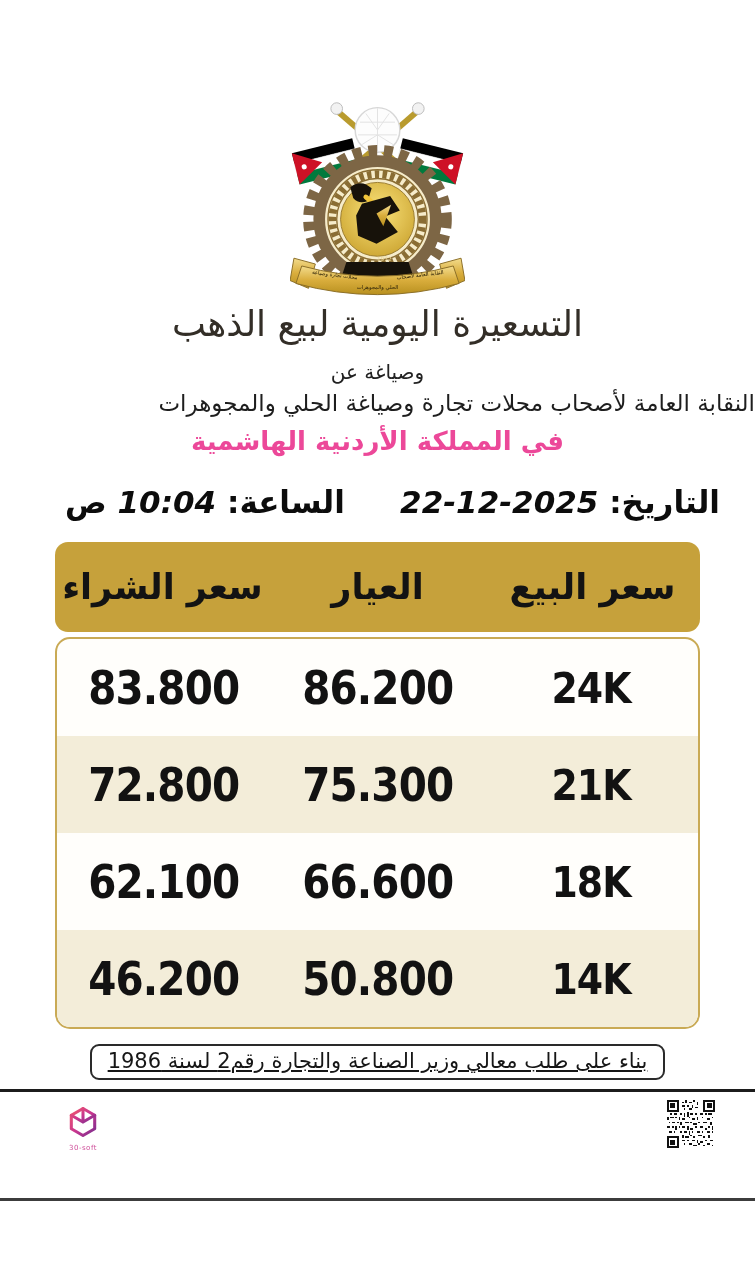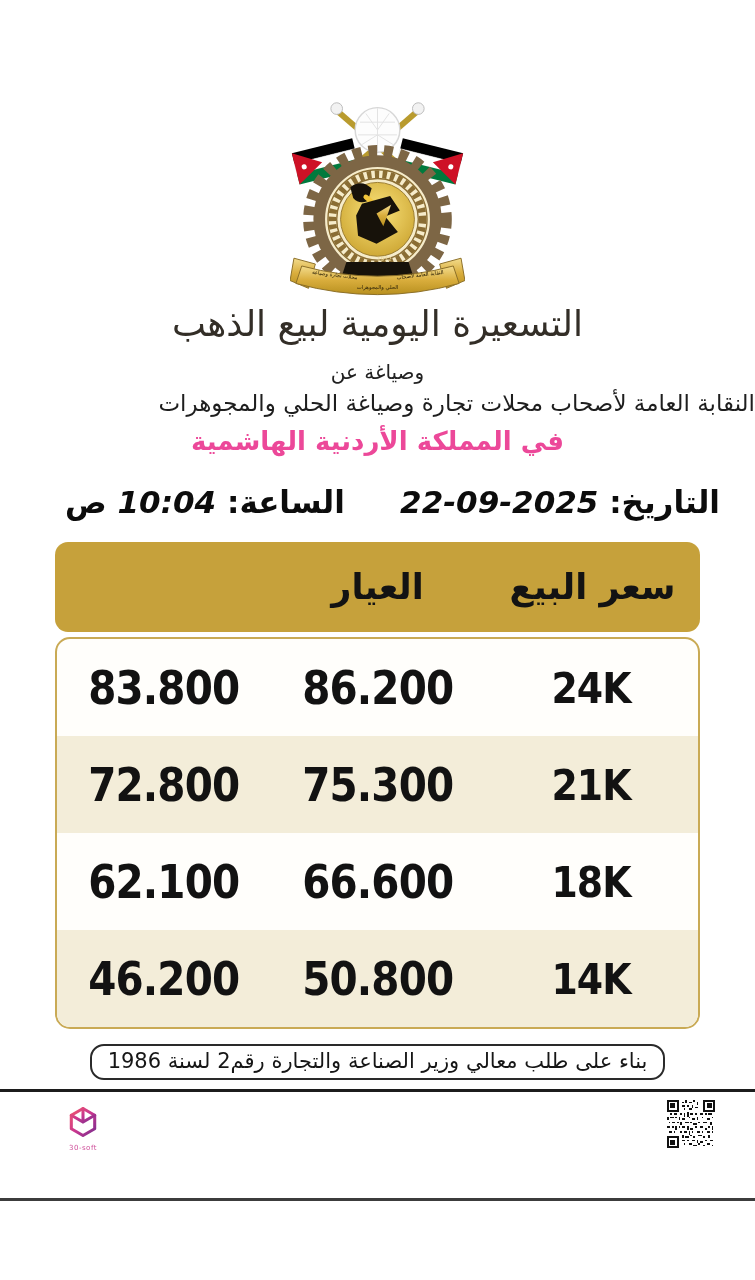--- a/index.html
+++ b/index.html
@@ -31,22 +31,22 @@
   .trow  { direction:rtl; display:grid; grid-template-columns:1fr 1fr 1fr;
            align-items:center; height:97px; text-align:center; }
   .trow.alt { background:#f3edd9; }
   .num, .karat { display:inline-block; transform:scaleX(.88); font-weight:700;
                  letter-spacing:-1px; color:#121212; }
   .num   { font-size:46px; }
   .karat { font-size:43px; }
 
   
   .note-row { display:flex; justify-content:center; margin-top:15px; }
-  .note { direction:rtl; border:2px solid #2a2a2a; border-radius:14px;
-          padding:3px 16px 5px 16px; font-size:21px; color:#161616; }
+  .note { direction:rtl; border:2px solid #2a2a2a; border-radius:9px;
+          padding:3px 16px 5px 16px; font-size:21px; color:#161616;text-decoration:underline; }
 
   
   .rule { margin-top:9px; height:3px; background:#1c1c1c; }
   .footer { position:relative; height:120px; }
   .brand { position:absolute; left:58px; top:12px; width:50px; text-align:center; }
   .brand-label { font-size:7px; color:#cf4f9a; letter-spacing:.5px; }
   .credit { position:absolute; right:40px; top:8px; display:flex; gap:6px; align-items:flex-start; }
   .credit-text { direction:ltr; font-family:"Liberation Sans", sans-serif;
                  font-size:11.5px; line-height:1.4; color:#1d1d1d; padding-top:2px; }
   .bottom-edge { position:absolute; bottom:3px; left:0; width:100%; height:3px; background:#3c3c3c; }
@@ -133,33 +133,34 @@
   </div>
 
   <div class="title">التسعيرة اليومية لبيع الذهب</div>
   <div class="sub1">وصياغة عن</div>
   <div class="sub2">النقابة العامة لأصحاب محلات تجارة وصياغة الحلي والمجوهرات</div>
   <div class="sub3">في المملكة الأردنية الهاشمية</div>
 
   <div class="datetime">
     <div>
       <span>التاريخ:</span>
-      <span class="ltr">22-09-2025</span>
+      <span class="ltr">22-12-2025</span>
     </div>
     <div>
       <span>الساعة:</span>
       <span class="ltr">10:04</span>
       <span>ص</span>
     </div>
   </div>
 
   <div class="table-zone">
     <div class="thead">
       <div>سعر البيع</div>
       <div>العيار</div>
+      <div>سعر الشراء</div>
     </div>
     <div class="tbody">
       <div class="trow">
         <div><span class="karat">24K</span></div>
         <div><span class="num">86.200</span></div>
         <div><span class="num">83.800</span></div>
       </div>
       <div class="trow alt">
         <div><span class="karat">21K</span></div>
         <div><span class="num">75.300</span></div>

